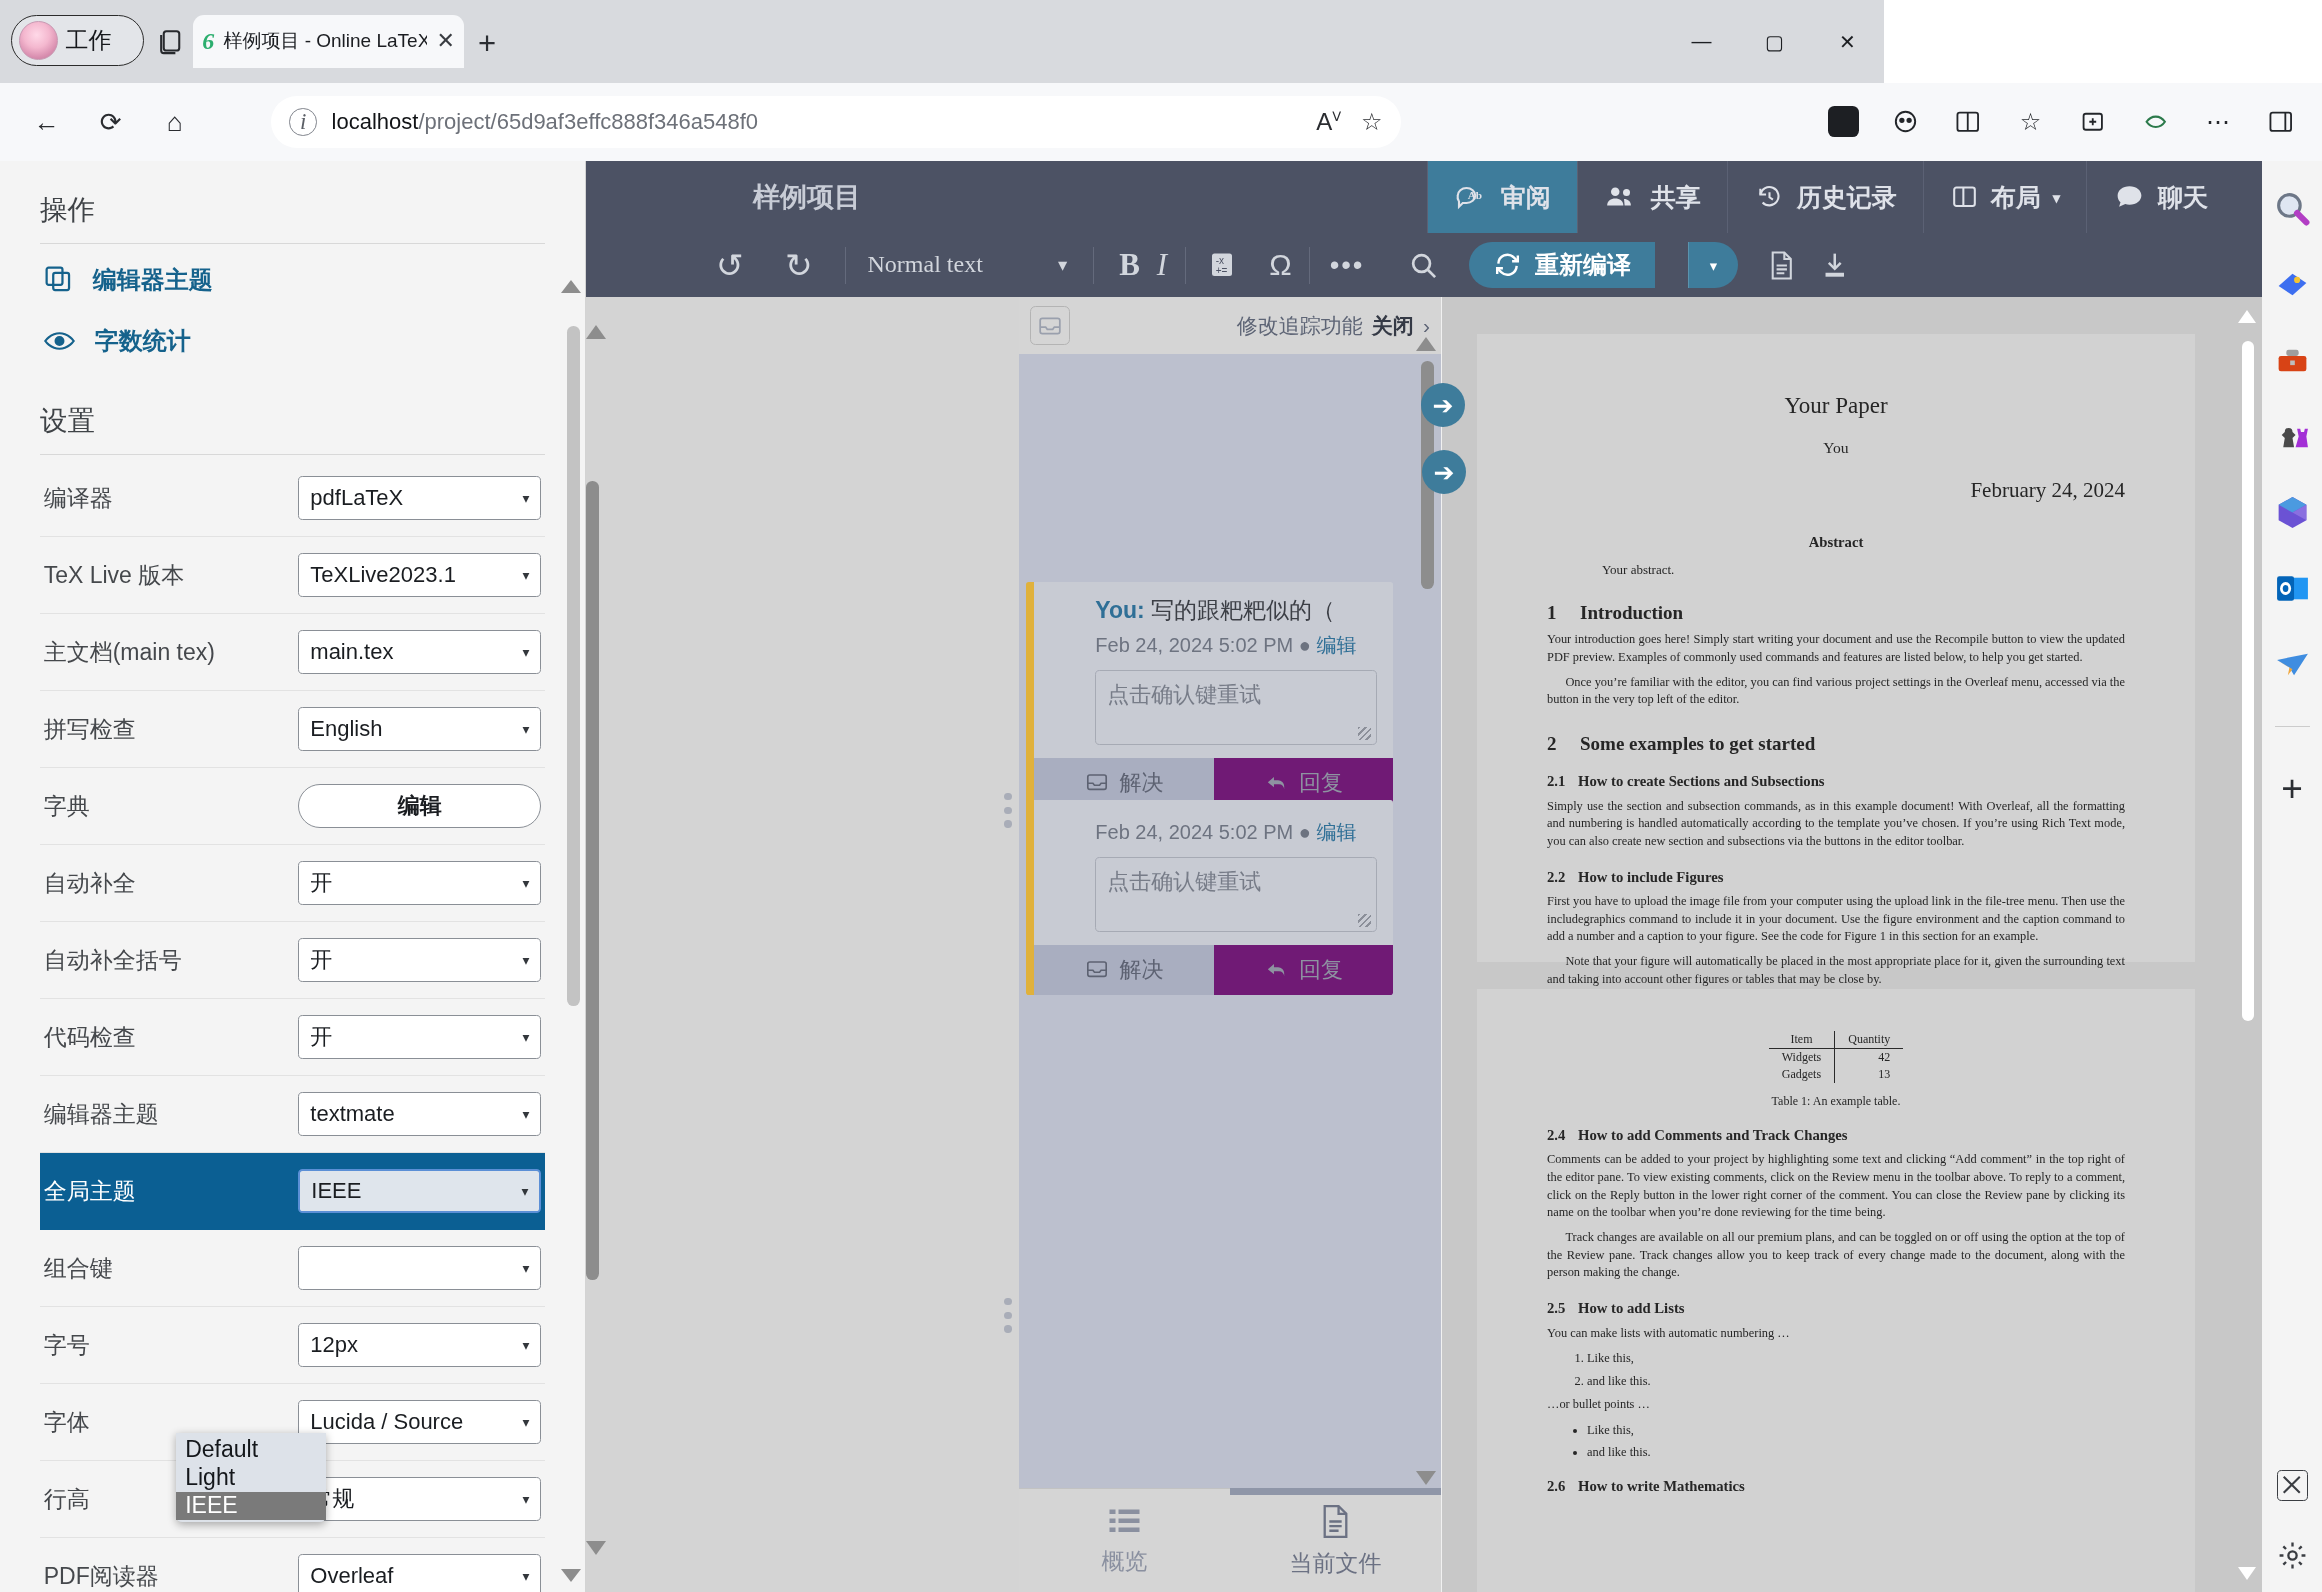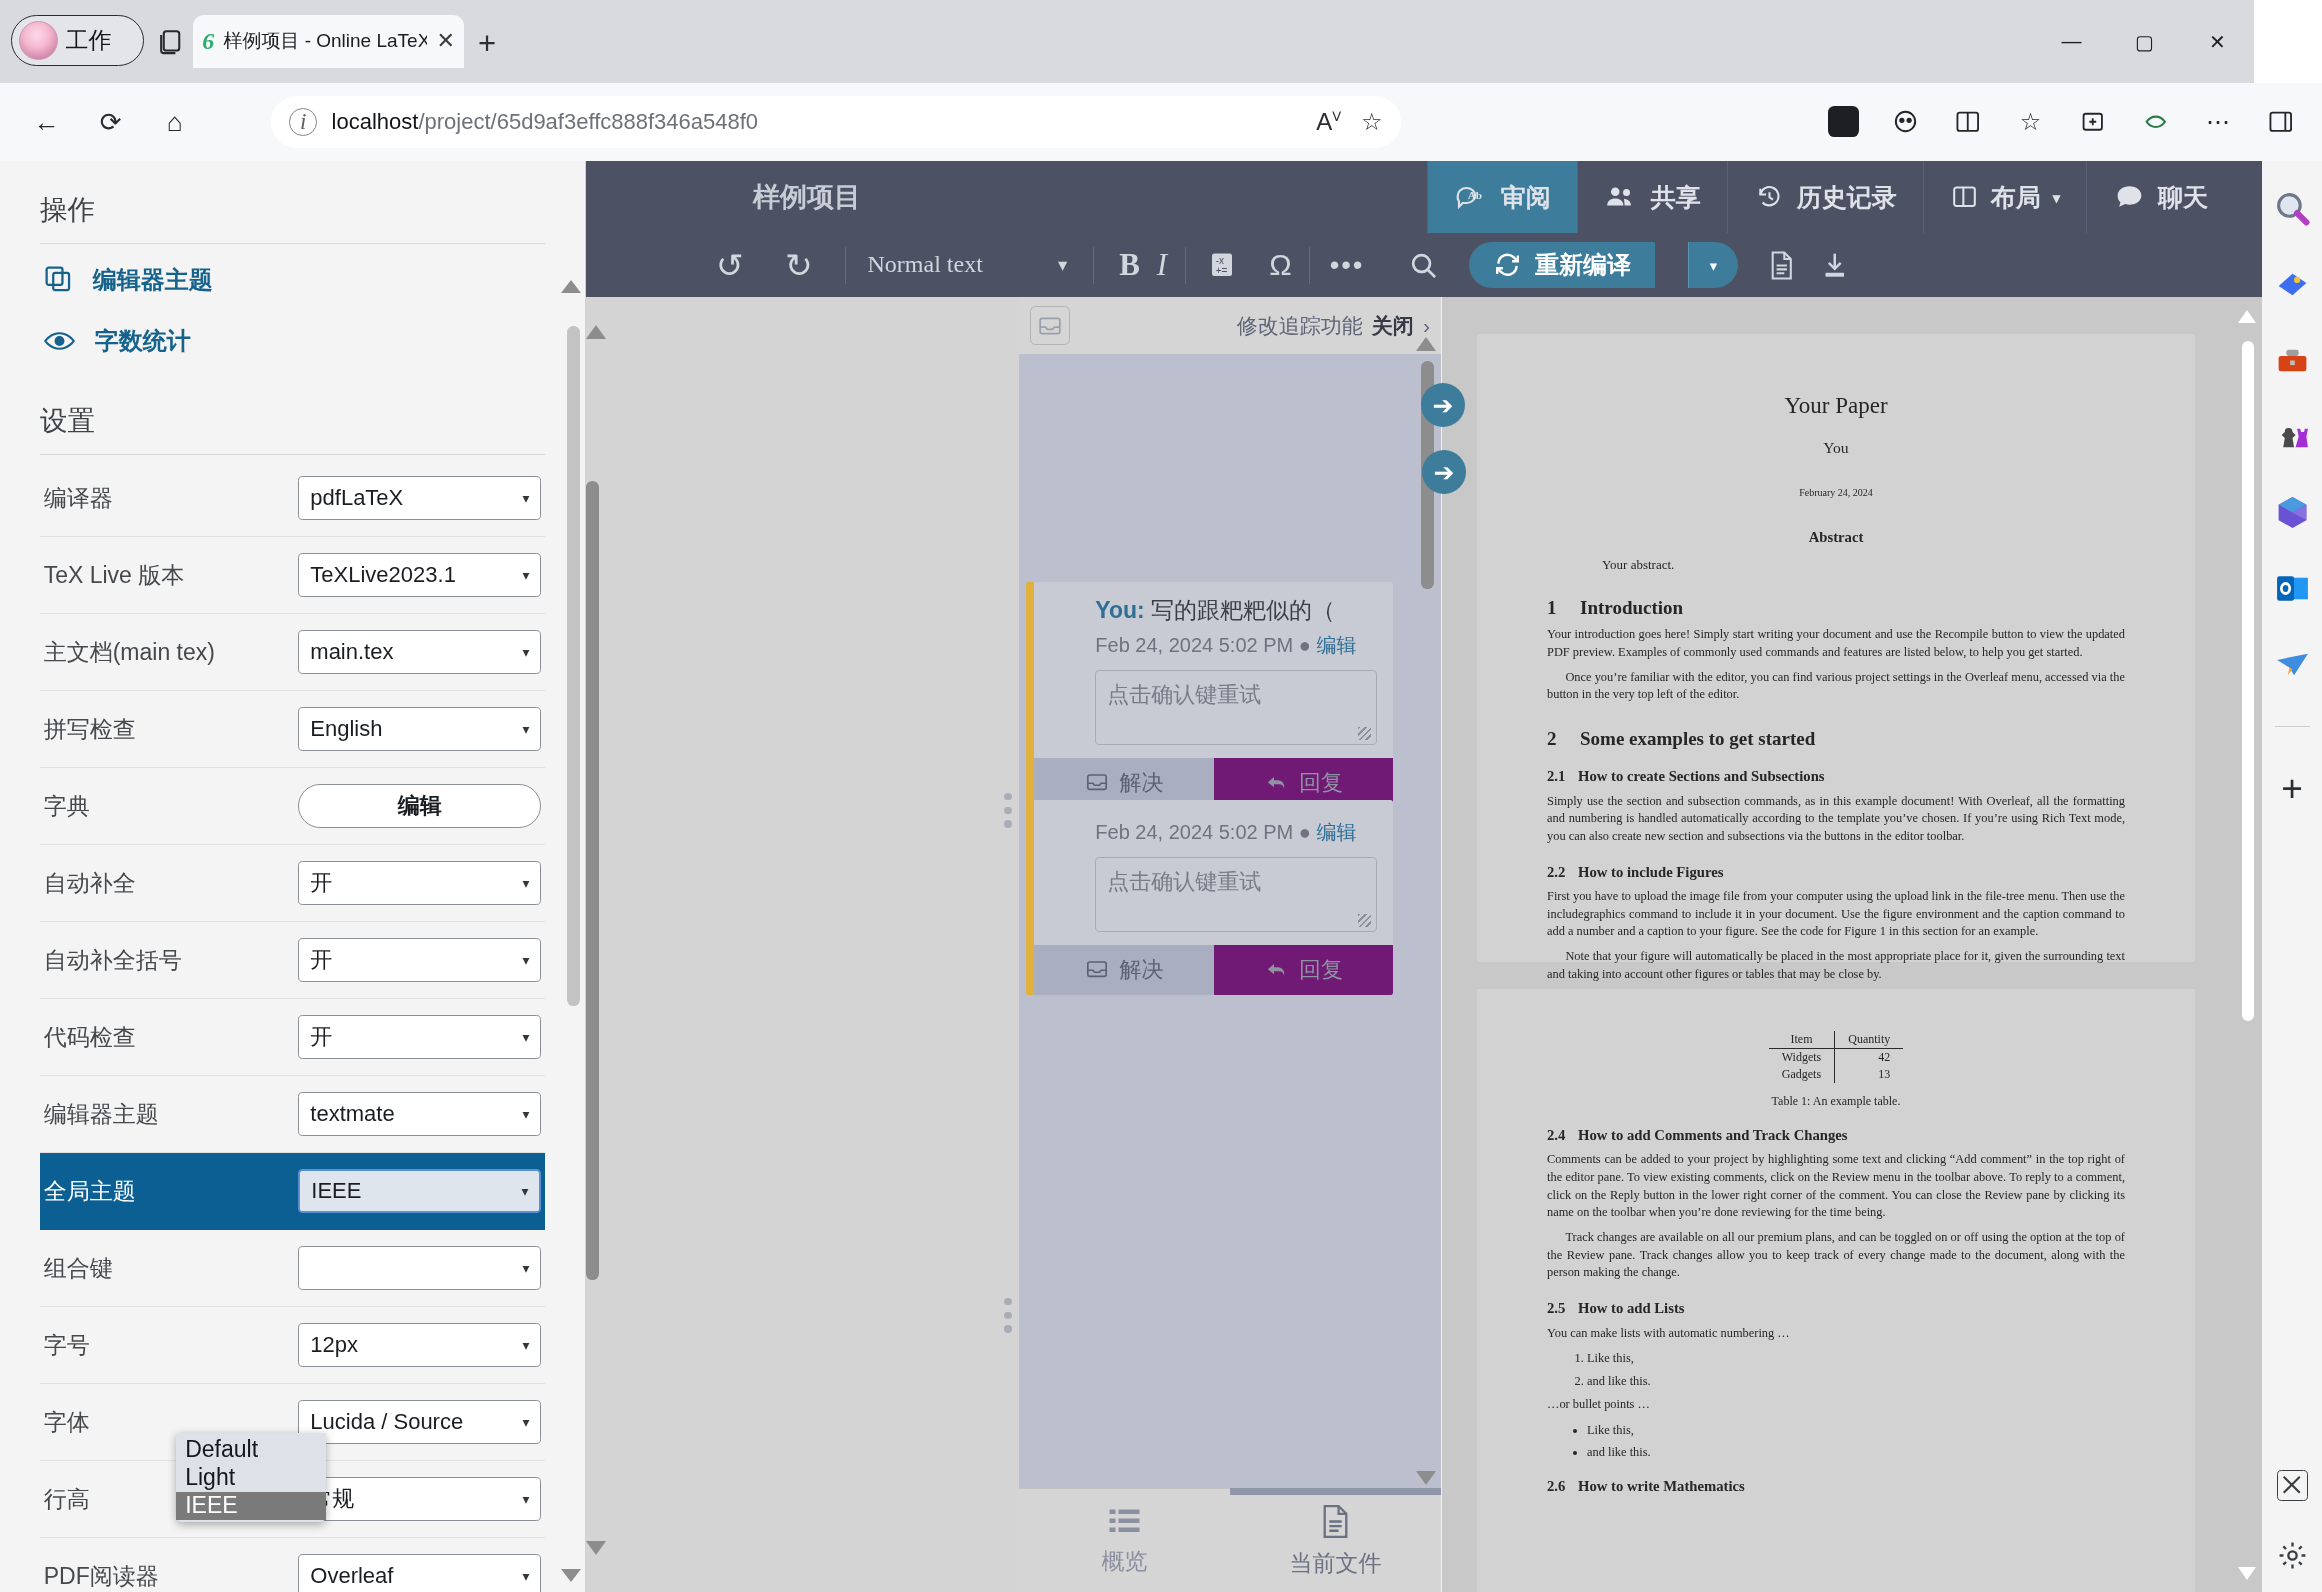--- a/index.html
+++ b/index.html
@@ -6,21 +6,21 @@
   html, body {
     width: 2322px; height: 1592px;
     font-family: "Liberation Sans", sans-serif;
     background: #ffffff;
     overflow: hidden;
   }
   .app { position: relative; width: 2322px; height: 1592px; }
 
   
   .browser-titlebar {
-    position: absolute; top: 0; left: 0; width: 2254px; height: 83px;
+    position: absolute; top: 0; left: 0; width: 1884px; height: 83px;
     background: #d8dade;
   }
   .profile-pill {
     position: absolute; left: 11px; top: 14.7px; width: 133px; height: 51px;
     border: 1.8px solid #2b2b2b; border-radius: 26px; background: #e3e5e9;
     display: flex; align-items: center; gap: 7.3px; padding-left: 7.3px;
   }
   .avatar-img {
     width: 39px; height: 39px; border-radius: 50%;
     background: radial-gradient(circle at 45% 35%, #ffd9e8 0%, #f4b8cf 40%, #d98fb0 70%, #b86f93 100%);
@@ -281,21 +281,21 @@
   }
   .pdf-page {
     position: absolute; left: 35px; width: 718px; background: #d2d2d2;
     font-family: "Liberation Serif", serif; color: #262626;
     padding: 35px 70px;
   }
   .pdf-page.p1 { top: 37px; height: 628px; }
   .pdf-page.p2 { top: 692px; height: 606px; }
   .pdf-title { text-align: center; font-size: 23px; margin-top: 24px; }
   .pdf-author { text-align: center; font-size: 15.6px; margin-top: 20px; }
-  .pdf-date { text-align: center; font-size: 10px; margin-top: 30px; }
+  .pdf-date { text-align: right; font-size: 21px; margin-top: 21px; }
   .pdf-abs-h { text-align: center; font-size: 14.7px; font-weight: bold; margin-top: 31px; }
   .pdf-abs { font-size: 13px; margin-top: 11px; padding-left: 55px; }
   .pdf-h1 { font-size: 19px; font-weight: bold; margin-top: 24px; }
   .pdf-h1 .num { display: inline-block; width: 33px; }
   .pdf-h2 { font-size: 14.7px; font-weight: bold; margin-top: 18.4px; }
   .pdf-h2 .num { display: inline-block; width: 31px; }
   .pdf-p { font-size: 12.4px; line-height: 1.42; margin-top: 7.3px; text-align: justify; }
   .pdf-p .ind { display:inline-block; width: 18.4px; }
   .pdf-figbox {
     width: 165px; height: 108px; margin: 20px auto 0 auto; border-radius: 1.8px;

